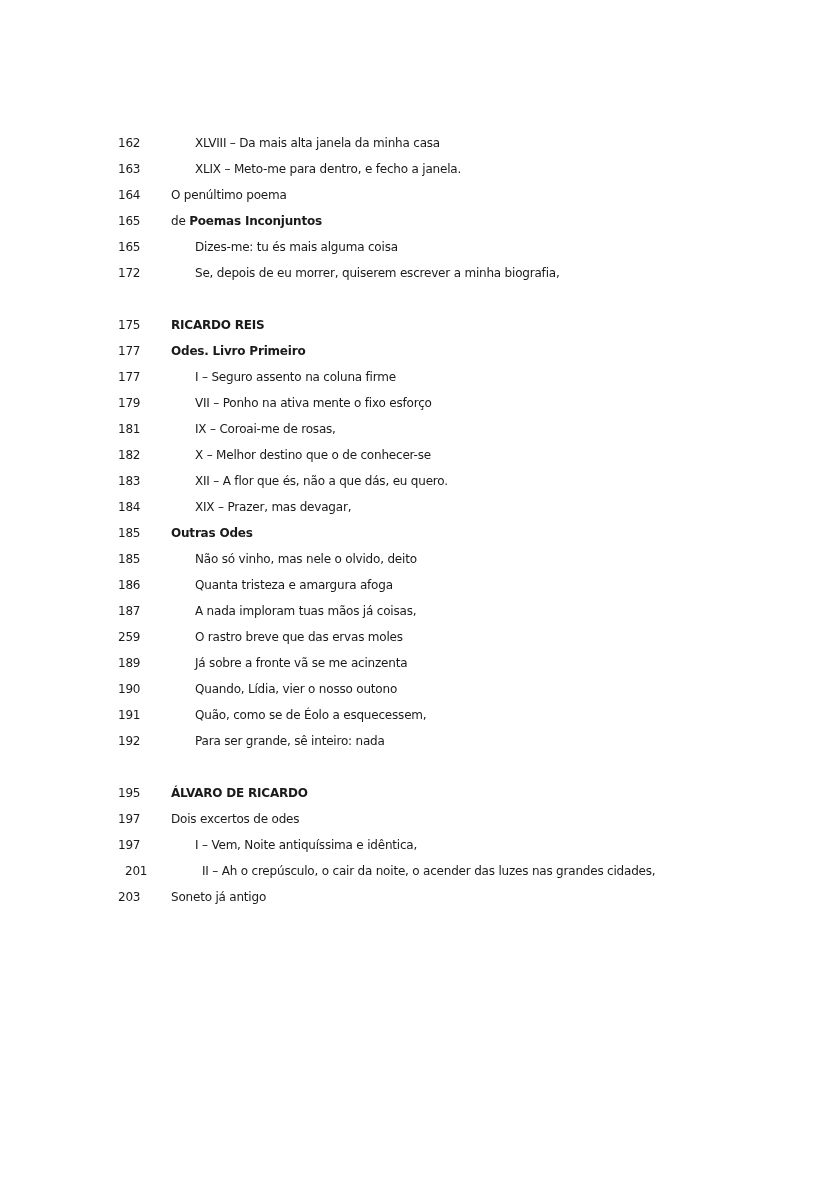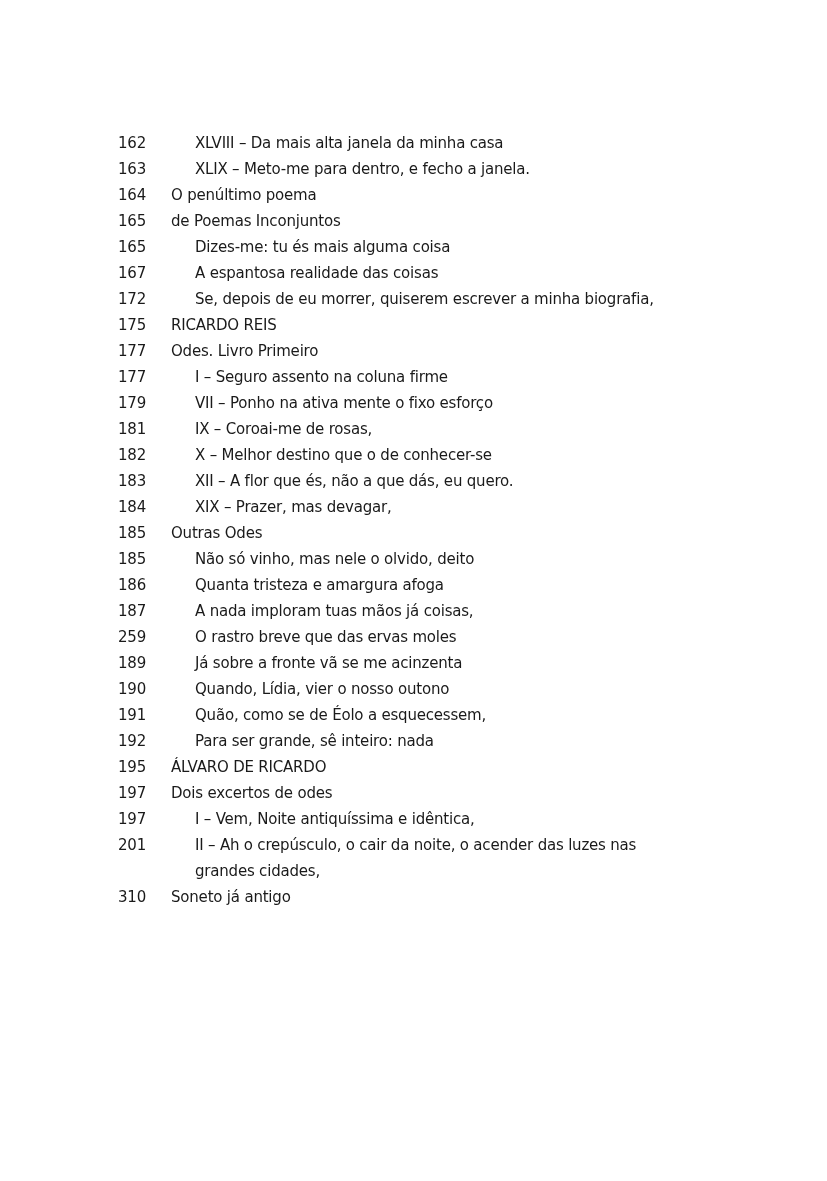--- a/index.html
+++ b/index.html
@@ -1,25 +1,25 @@
 <!DOCTYPE html>
 <html><head>
   <meta charset="utf-8">
   <style>
     html, body { margin: 0; padding: 0; background: #ffffff; }
     body { width: 827px; height: 1181px; position: relative; overflow: hidden;
            font-family: "DejaVu Sans", sans-serif; color: #1a1a1a; }
     #toc { position: absolute; left: 118px; top: 130px; width: 600px; }
-    .row { display: flex; align-items: flex-start; font-size: 15px; line-height: 26px; height: 26px; letter-spacing: -0.2px; }
-    .row.gap { }
-    .row.wrap { height: auto; }
+    .row { display: flex; align-items: flex-start; font-size: 12px; line-height: 26px; height: 26px; letter-spacing: -0.2px; }
+    .row.gap { margin-top: 26px; }
+    .row.wrap { height: auto; margin-left: 7px; }
     .num { width: 53px; flex: 0 0 53px; }
     .txt { flex: 1 1 auto; }
     .lvl2 .txt { padding-left: 24px; }
-    .bold { font-weight: normal; }
+    .bold { font-weight: bold; }
     .it { }
     .wraptext { max-width: 505px; }
   </style>
 </head>
 <body>
 
 <div id="toc">
     <div class="row lvl2">
       <span class="num">162</span>
       <span class="txt"><span>XLVIII – </span><span class="it">Da mais alta janela da minha casa</span></span>
@@ -32,24 +32,20 @@
       <span class="num">164</span>
       <span class="txt"><span>O penúltimo poema</span></span>
     </div>
     <div class="row">
       <span class="num">165</span>
       <span class="txt"><span>de </span><span class="bold">Poemas Inconjuntos</span></span>
     </div>
     <div class="row lvl2">
       <span class="num">165</span>
       <span class="txt"><span class="it">Dizes-me: tu és mais alguma coisa</span></span>
-    </div>
-    <div class="row lvl2">
-      <span class="num">167</span>
-      <span class="txt"><span class="it">A espantosa realidade das coisas</span></span>
     </div>
     <div class="row lvl2">
       <span class="num">172</span>
       <span class="txt"><span class="it">Se, depois de eu morrer, quiserem escrever a minha biografia,</span></span>
     </div>
     <div class="row gap">
       <span class="num">175</span>
       <span class="txt"><span class="bold">RICARDO REIS</span></span>
     </div>
     <div class="row">
@@ -126,16 +122,16 @@
     </div>
     <div class="row lvl2">
       <span class="num">197</span>
       <span class="txt"><span>I – </span><span class="it">Vem, Noite antiquíssima e idêntica,</span></span>
     </div>
     <div class="row lvl2 wrap">
       <span class="num">201</span>
       <span class="txt wraptext"><span>II – </span><span class="it">Ah o crepúsculo, o cair da noite, o acender das luzes nas grandes cidades,</span></span>
     </div>
     <div class="row">
-      <span class="num">310</span>
+      <span class="num">203</span>
       <span class="txt"><span>Soneto já antigo</span></span>
     </div>
   </div>
 
 </body></html>

